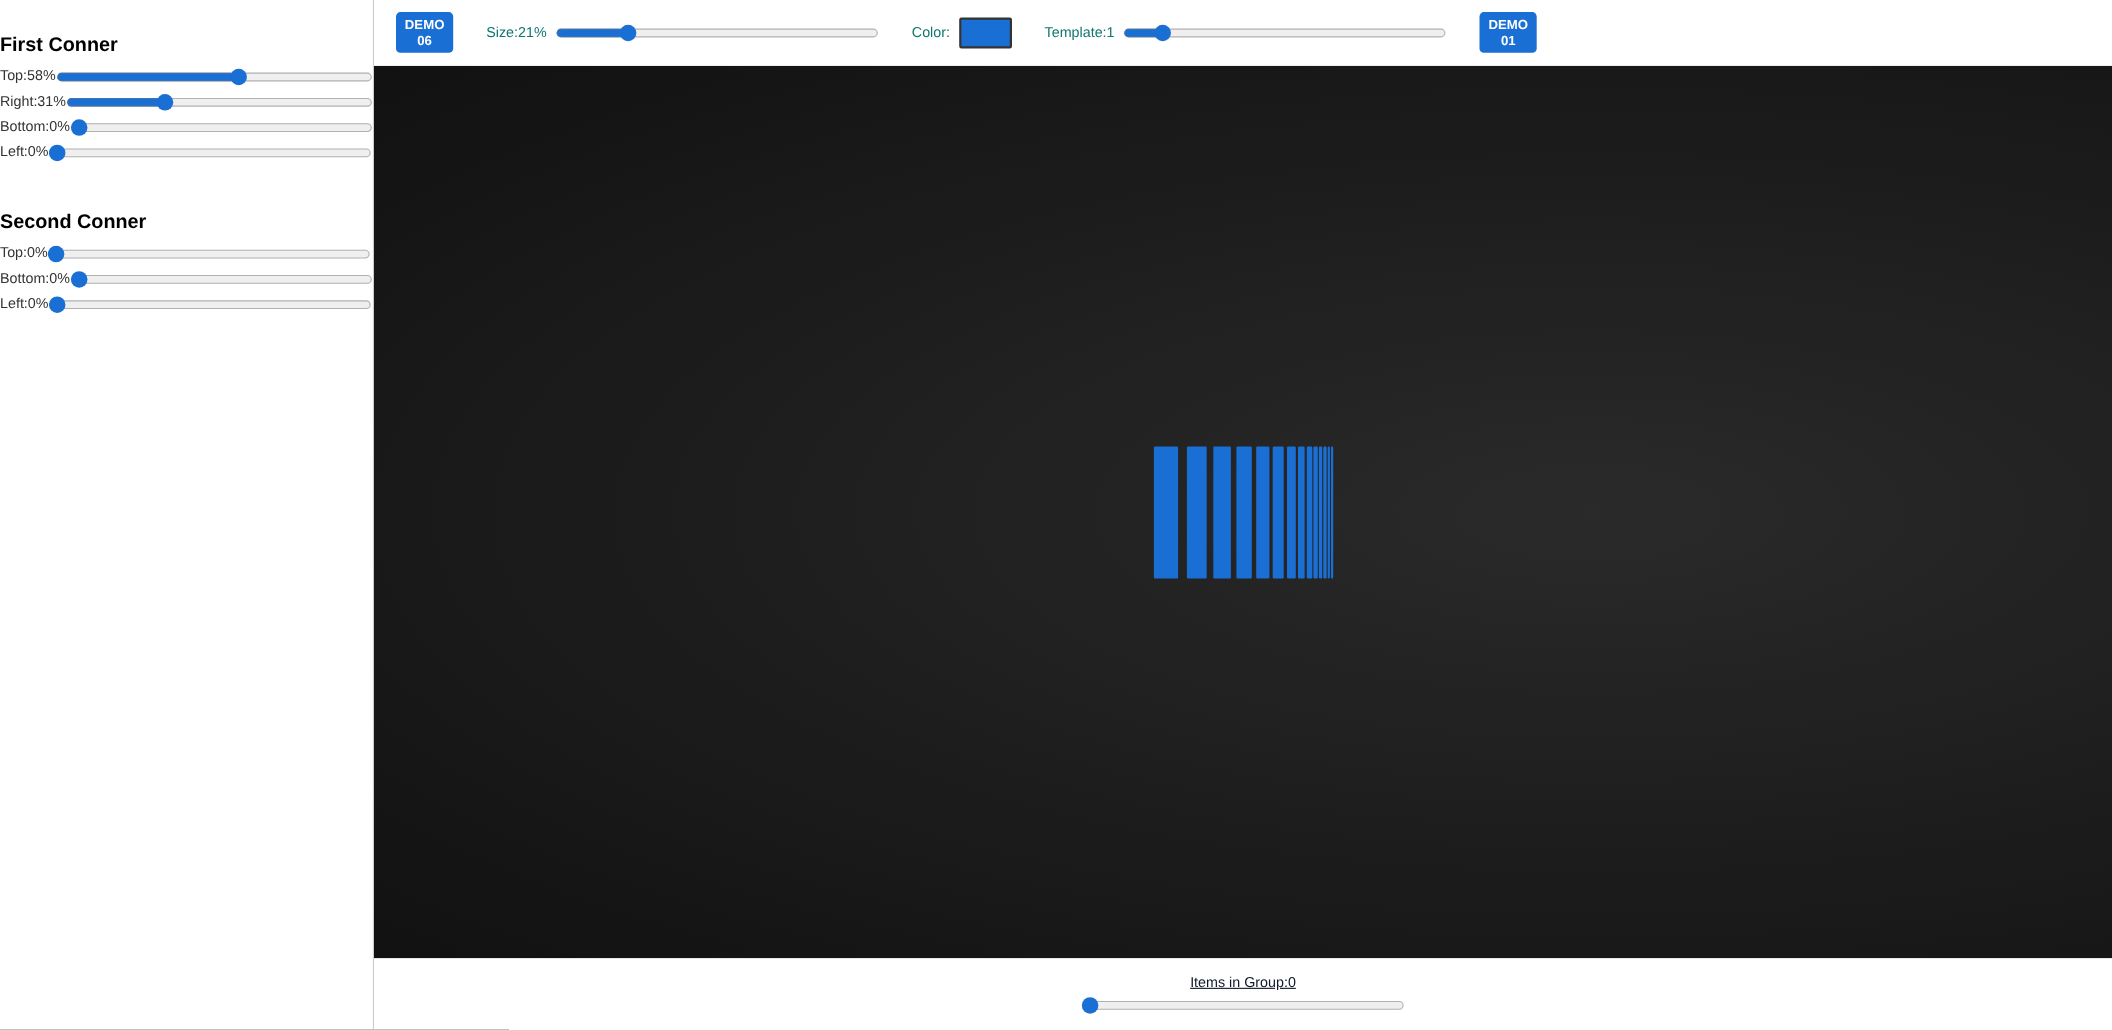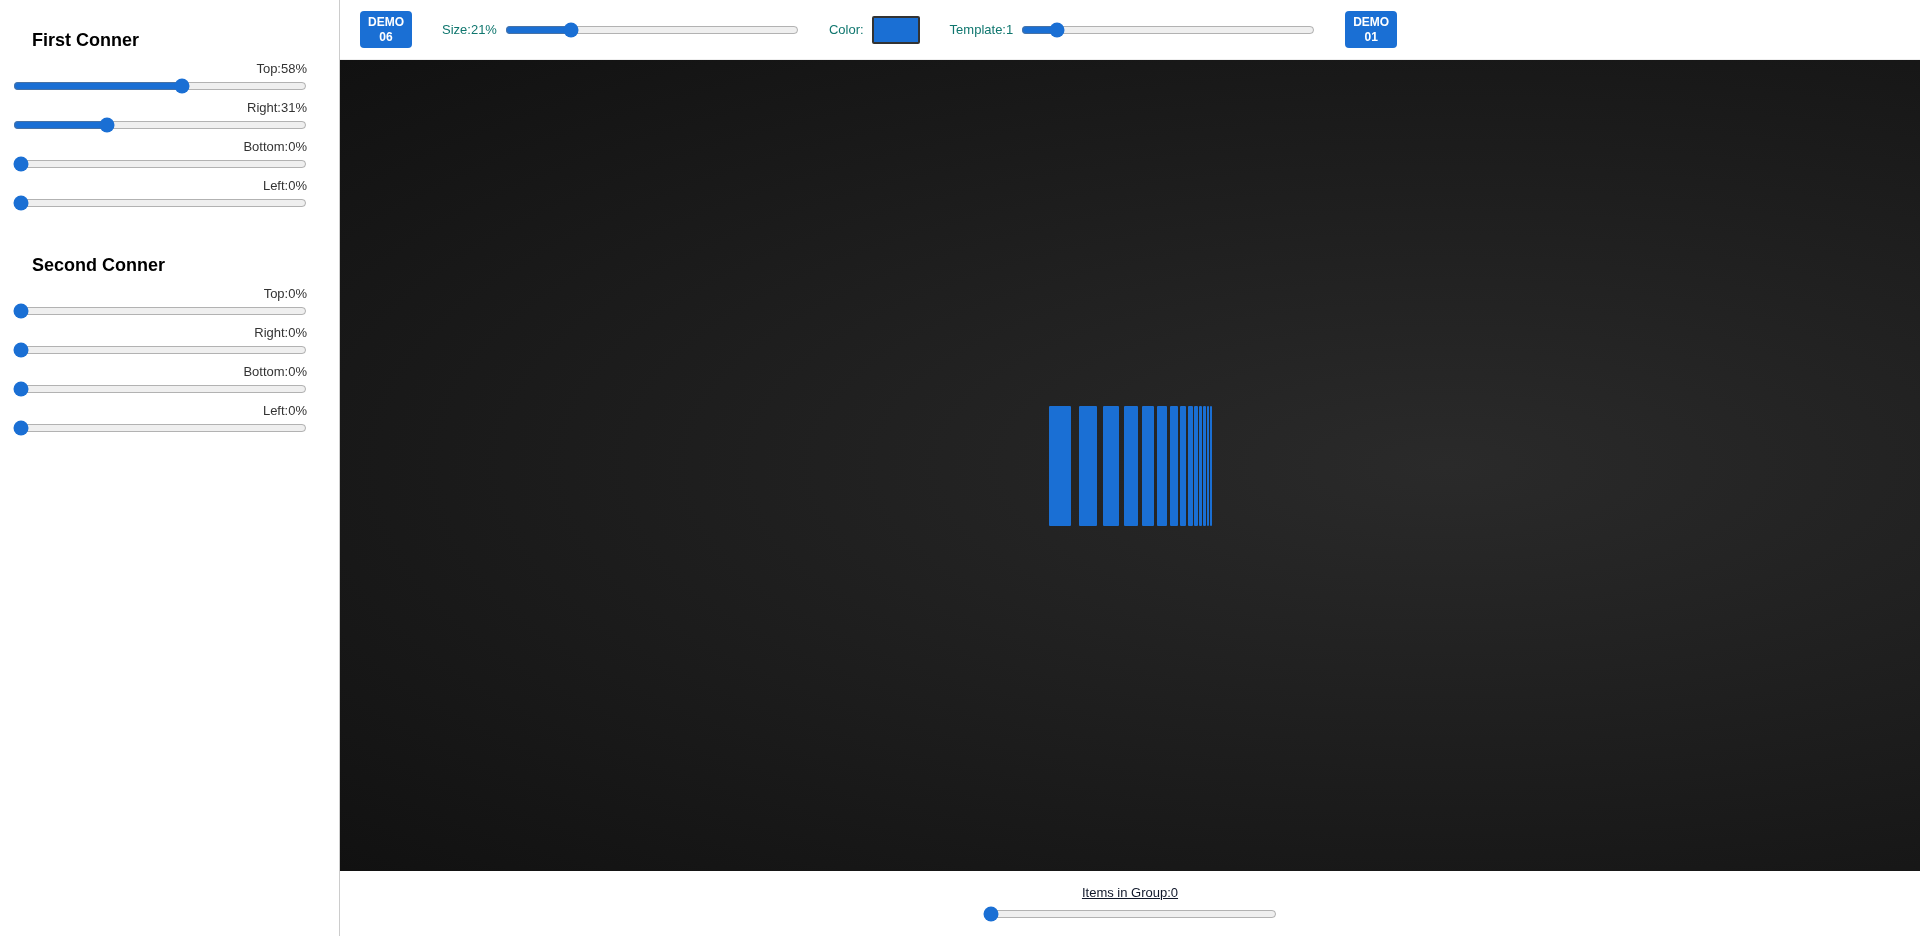--- a/index.html
+++ b/index.html
@@ -4,37 +4,37 @@
   <style>
     * { box-sizing: border-box; margin: 0; padding: 0; }
     body { font-family: 'Segoe UI', Arial, sans-serif; background: #fff; display: flex; width: 1920px; height: 936px; overflow: hidden; }
 
     
     .sidebar {
       width: 340px;
       min-width: 340px;
       background: #fff;
       border-right: 1px solid #ccc;
-      padding: 20px 32px;
+      padding: 20px 0;
       display: flex;
       flex-direction: column;
       gap: 8px;
       overflow-y: auto;
     }
 
     .section-title {
       font-weight: 700;
       font-size: 18px;
       margin-bottom: 10px;
       margin-top: 10px;
     }
 
     .slider-row {
       display: flex;
-      flex-direction: column;
+      flex-direction: row;
       align-items: flex-end;
       margin-bottom: 6px;
     }
 
     .slider-label {
       font-size: 13px;
       color: #333;
       margin-bottom: 2px;
     }
 
@@ -193,24 +193,20 @@
   </div>
 
   <div style="margin-top: 20px;">
     <div class="section-title">Second Conner</div>
 
     <div class="slider-row">
       <span class="slider-label">Top:0%</span>
       <input type="range" min="0" max="100" value="0" style="">
     </div>
 
-    <div class="slider-row">
-      <span class="slider-label">Right:0%</span>
-      <input type="range" min="0" max="100" value="0" style="">
-    </div>
 
     <div class="slider-row">
       <span class="slider-label">Bottom:0%</span>
       <input type="range" min="0" max="100" value="0" style="">
     </div>
 
     <div class="slider-row">
       <span class="slider-label">Left:0%</span>
       <input type="range" min="0" max="100" value="0" style="">
     </div>

